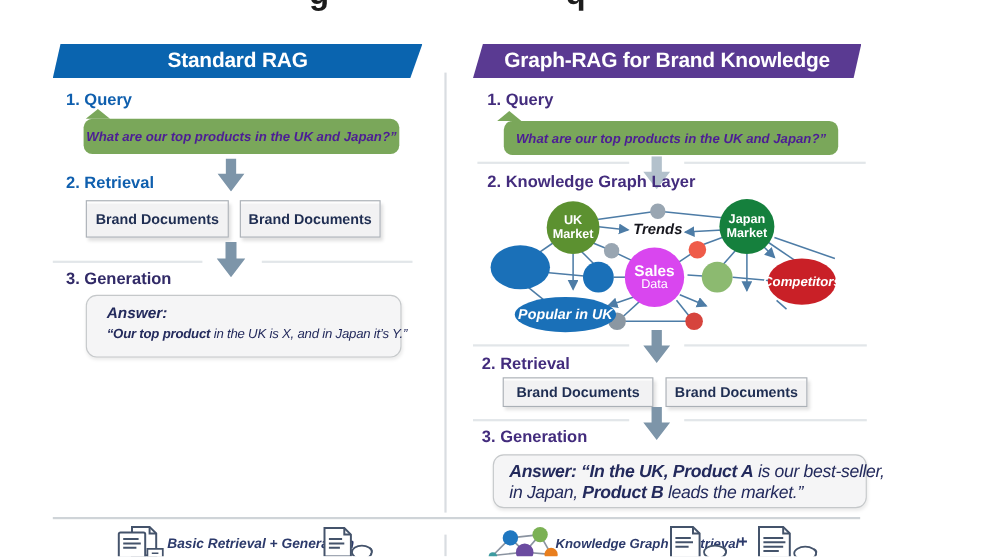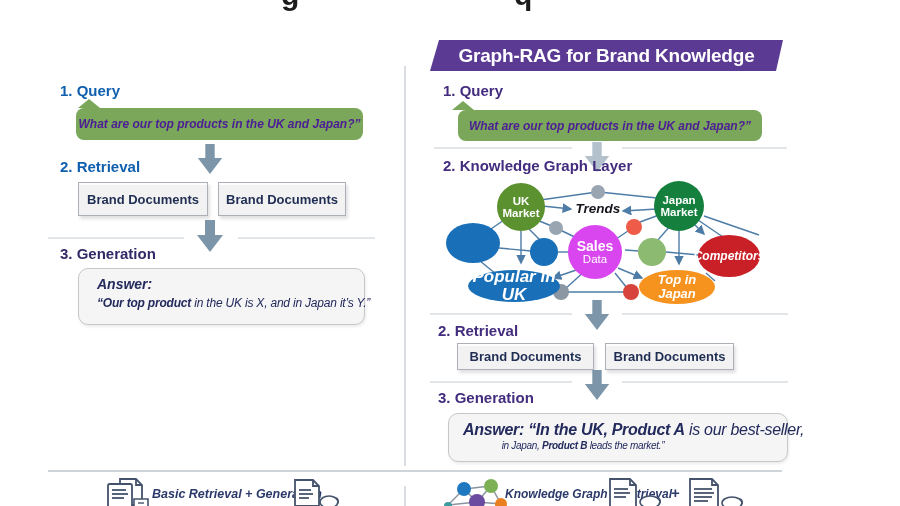--- a/index.html
+++ b/index.html
@@ -62,21 +62,21 @@
   .gnode.ellipse{border-radius:50%;}
   .nl1{font-weight:700;font-size:11.5px;}
   .nl2{font-weight:700;font-size:11.5px;}
   .sales1{font-weight:700;font-size:14px;}
   .sales2{font-weight:400;font-size:11.5px;}
   .italic-label{font-style:italic;font-weight:700;}
   #node-uk{left:497px;top:183px;width:48px;height:48px;background:#5c9130;}
   #node-japan{left:654px;top:181px;width:50px;height:50px;background:#15803d;}
   #node-sales{left:568px;top:225px;width:54px;height:54px;background:#d946ef;}
   #node-competitors{left:698px;top:235px;width:62px;height:42px;background:#c92027;font-size:12px;}
-  #node-popular{left:468px;top:270px;width:92px;height:32px;background:#1a70b8;font-size:17px;}
+  #node-popular{left:468px;top:270px;width:92px;height:32px;background:#1a70b8;font-size:13px;}
   #node-topjapan{left:639px;top:270px;width:76px;height:34px;background:#f6921e;font-size:13px;}
   #node-blue-ellipse{left:446px;top:223px;width:54px;height:40px;background:#1a70b8;}
   #node-small-blue{left:530px;top:238px;width:28px;height:28px;background:#1a70b8;}
   #node-small-green{left:638px;top:238px;width:28px;height:28px;background:#8cba70;}
   .dot{position:absolute;border-radius:50%;}
   #dot-gray-top{left:591px;top:185px;width:14px;height:14px;background:#99a6b2;}
   #dot-gray-mid{left:549px;top:221px;width:14px;height:14px;background:#99a6b2;}
   #dot-red-mid{left:626px;top:219px;width:16px;height:16px;background:#ef5b49;}
   #dot-gray-bot{left:553px;top:284px;width:16px;height:16px;background:#8b97a2;}
   #dot-red-bot{left:623px;top:284px;width:16px;height:16px;background:#d6443d;}
@@ -100,20 +100,23 @@
       <span>g</span>
     </div>
   <div class="frag" id="frag-q">
       <span>q</span>
     </div>
 
   <div class="vline" style="left:404px;top:66px;height:400px;"></div>
   <div class="vline" style="left:404px;top:486px;height:20px;"></div>
   <div class="hline" style="left:48px;top:470px;width:734px;background:#cfd4d8;"></div>
 
+  <div class="hdr" id="hdr-left">
+    <span>Standard RAG</span>
+  </div>
 
   <div class="step blue" style="left:60px;top:82px;">1. Query</div>
 
   <div class="bubble-tail" style="left:78px;top:99px;"></div>
   <div class="bubble" style="left:76px;top:108px;width:287px;">
     <span>What are our top products in the UK and Japan?”</span>
   </div>
 
   <div class="barrow" style="left:197px;top:144px;">
     <svg width="26" height="30" viewBox="0 0 26 32">
@@ -225,23 +228,20 @@
   <div class="gnode circle" id="node-sales">
     <span class="sales1">Sales</span>
     <span class="sales2">Data</span>
   </div>
   <div class="gnode ellipse italic-label" id="node-competitors">
     <span>Competitors</span>
   </div>
   <div class="gnode ellipse italic-label" id="node-popular">
     <span>Popular in UK</span>
   </div>
-  <div class="gnode ellipse italic-label" id="node-topjapan">
-    <span>Top in Japan</span>
-  </div>
   <div id="trends-label">Trends</div>
 
   <div class="hline" style="left:430px;top:313px;width:142px;"></div>
   <div class="hline" style="left:622px;top:313px;width:166px;"></div>
   <div class="barrow" style="left:584px;top:300px;">
     <svg width="26" height="30" viewBox="0 0 26 32">
         <path fill="currentColor" d="M8 0 H18 V15 H26 L13 32 L0 15 H8 Z"></path>
       </svg>
   </div>
 
@@ -261,21 +261,21 @@
         <path fill="currentColor" d="M8 0 H18 V15 H26 L13 32 L0 15 H8 Z"></path>
       </svg>
   </div>
 
   <div class="step purple" style="left:438px;top:389px;">3. Generation</div>
 
   <div class="ansbox" style="left:448px;top:413px;width:338px;height:47px;">
     <div class="ans-line" style="left:14px;top:7px;width:240px;text-align:center;font-size:16px;letter-spacing:-0.3px;">
       <span class="b">Answer: </span><span class="b">“In the UK, </span><span class="b">Product A</span><span class="r"> is our best-seller,</span>
     </div>
-    <div class="ans-line" style="left:14px;top:26px;width:240px;text-align:center;font-size:10px;letter-spacing:-0.3px;">
+    <div class="ans-line" style="left:14px;top:26px;width:240px;text-align:center;font-size:16px;letter-spacing:-0.3px;">
       <span class="r">in Japan, </span><span class="b">Product B</span><span class="r"> leads the market.”</span>
     </div>
   </div>
 
   <div class="legend-text" id="legend-left-text">Basic Retrieval + Generation</div>
   <div class="legend-text" id="legend-right-text">Knowledge Graph + Retrieval</div>
   <div id="legend-plus">+</div>
 
   <div class="licon" style="left:104px;top:477px;">
     <svg width="48" height="30" viewBox="0 0 48 30" fill="none" stroke="#44536b" stroke-width="1.8">

